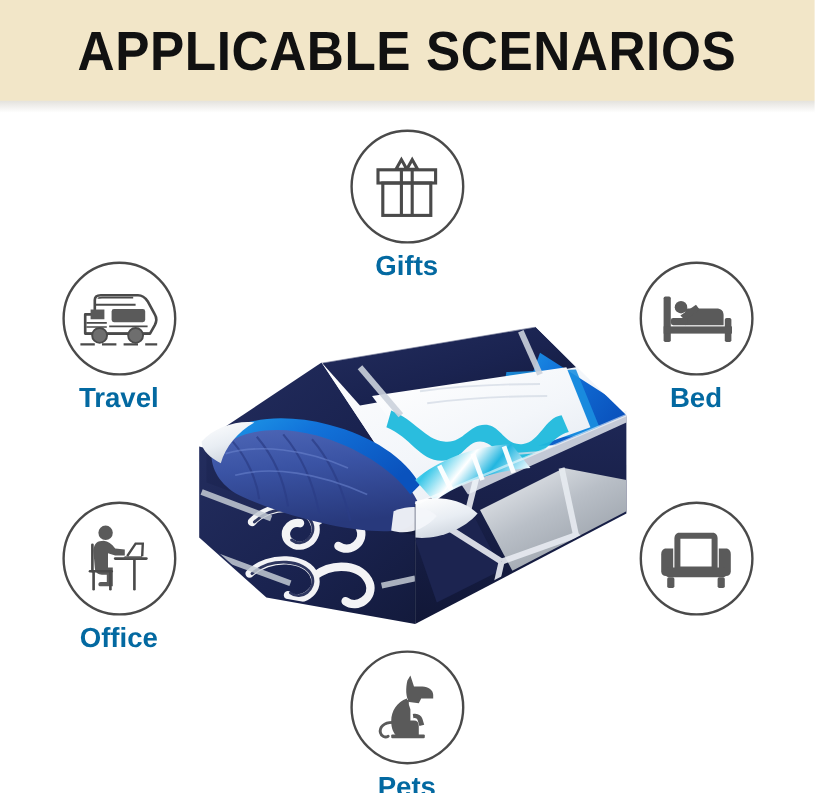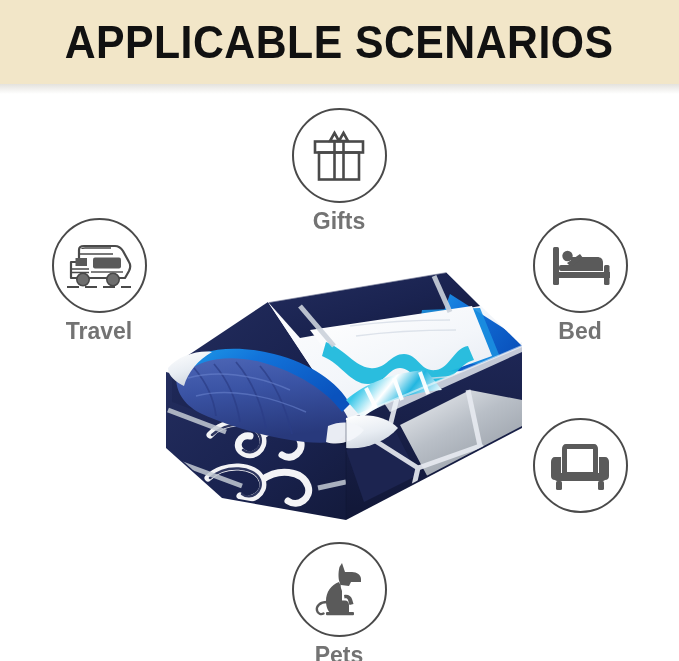--- a/index.html
+++ b/index.html
@@ -56,21 +56,21 @@
     border-radius:50%;
     display:flex; align-items:center; justify-content:center;
     background:transparent;
   }
   .circle svg{ display:block; }
   .scenario-label{
     margin-top:6px;
     font-family:"Liberation Sans", sans-serif;
     font-weight:bold;
     font-size:23px;
-    color:#737373;
+    color:#0369a1;
     line-height:1.1;
     white-space:nowrap;
   }
 
   
   #sc-gifts  { left:279px; top:108px; }
   #sc-travel { left:39px;  top:218px; }
   #sc-bed    { left:520px; top:218px; }
   #sc-office { left:39px;  top:418px; }
   #sc-sofa   { left:520px; top:418px; }
@@ -164,20 +164,53 @@
           <circle cx="20" cy="41.5" r="6.2" fill="#6e6e6e" stroke="#4a4a4a" stroke-width="1.6"></circle>
           <circle cx="50" cy="41.5" r="6.2" fill="#6e6e6e" stroke="#4a4a4a" stroke-width="1.6"></circle>
 
           <path d="M4 49 L16 49 M22 49 L34 49 M40 49 L52 49 M58 49 L68 49" stroke="#4a4a4a" stroke-width="1.8"></path>
         </svg>
       </span>
     </div>
     <div class="scenario-label">Travel</div>
   </div>
 
+  <div class="scenario" id="sc-office">
+    <div class="circle">
+      <span>
+        <svg width="66" height="62" viewBox="0 0 66 62">
+
+          <g fill="#5a5a5a">
+            <circle cx="22" cy="9" r="6"></circle>
+            <path d="M17 16 C13 17 11.5 21 12 26 L13 38 C13 42 16 44 19 44 L23 44 L23 50 L18 50 C16.5 50 16 51 16 52 C16 53 16.5 53.5 18 53.5 L28 53.5 L28 38 L24 38 L24 26 L30 28 L38 28 L38 23 L30 22 C27 18 24 16 20.5 15.6 Z"></path>
+          </g>
+
+          <g stroke="#4a4a4a" stroke-width="2.2" fill="none" stroke-linecap="round">
+            <path d="M11 19 L11 41"></path>
+            <path d="M9 41 L27 41"></path>
+            <path d="M12 41 L12 56"></path>
+            <path d="M26 41 L26 56"></path>
+          </g>
+
+          <g stroke="#4a4a4a" stroke-width="2.2" fill="none" stroke-linecap="round">
+            <path d="M30 30.5 L56 30.5"></path>
+            <path d="M46 30.5 L46 56"></path>
+          </g>
+
+          <g fill="#5a5a5a">
+            <path d="M38 28.5 L52.5 28.5 L52.5 30.5 L36.5 30.5 Z"></path>
+          </g>
+          <g stroke="#4a4a4a" stroke-width="2" fill="none">
+            <path d="M40 28.5 L47 18 L53 18 L52.5 28.5"></path>
+          </g>
+        </svg>
+      </span>
+    </div>
+    <div class="scenario-label">Office</div>
+  </div>
 
   <div class="scenario" id="sc-sofa">
     <div class="circle">
       <span>
         <svg width="60" height="52" viewBox="0 0 60 52">
           <g fill="#5a5a5a">
 
             <path d="M16 4 C13.5 4 12 6 12 9 L12 36 L48 36 L48 9 C48 6 46.5 4 44 4 Z"></path>
 
             <path d="M5 17 C2.5 17 1 19 1 22 L1 36 C1 38.5 2.5 40 5 40 L11 40 L11 17 Z"></path>

